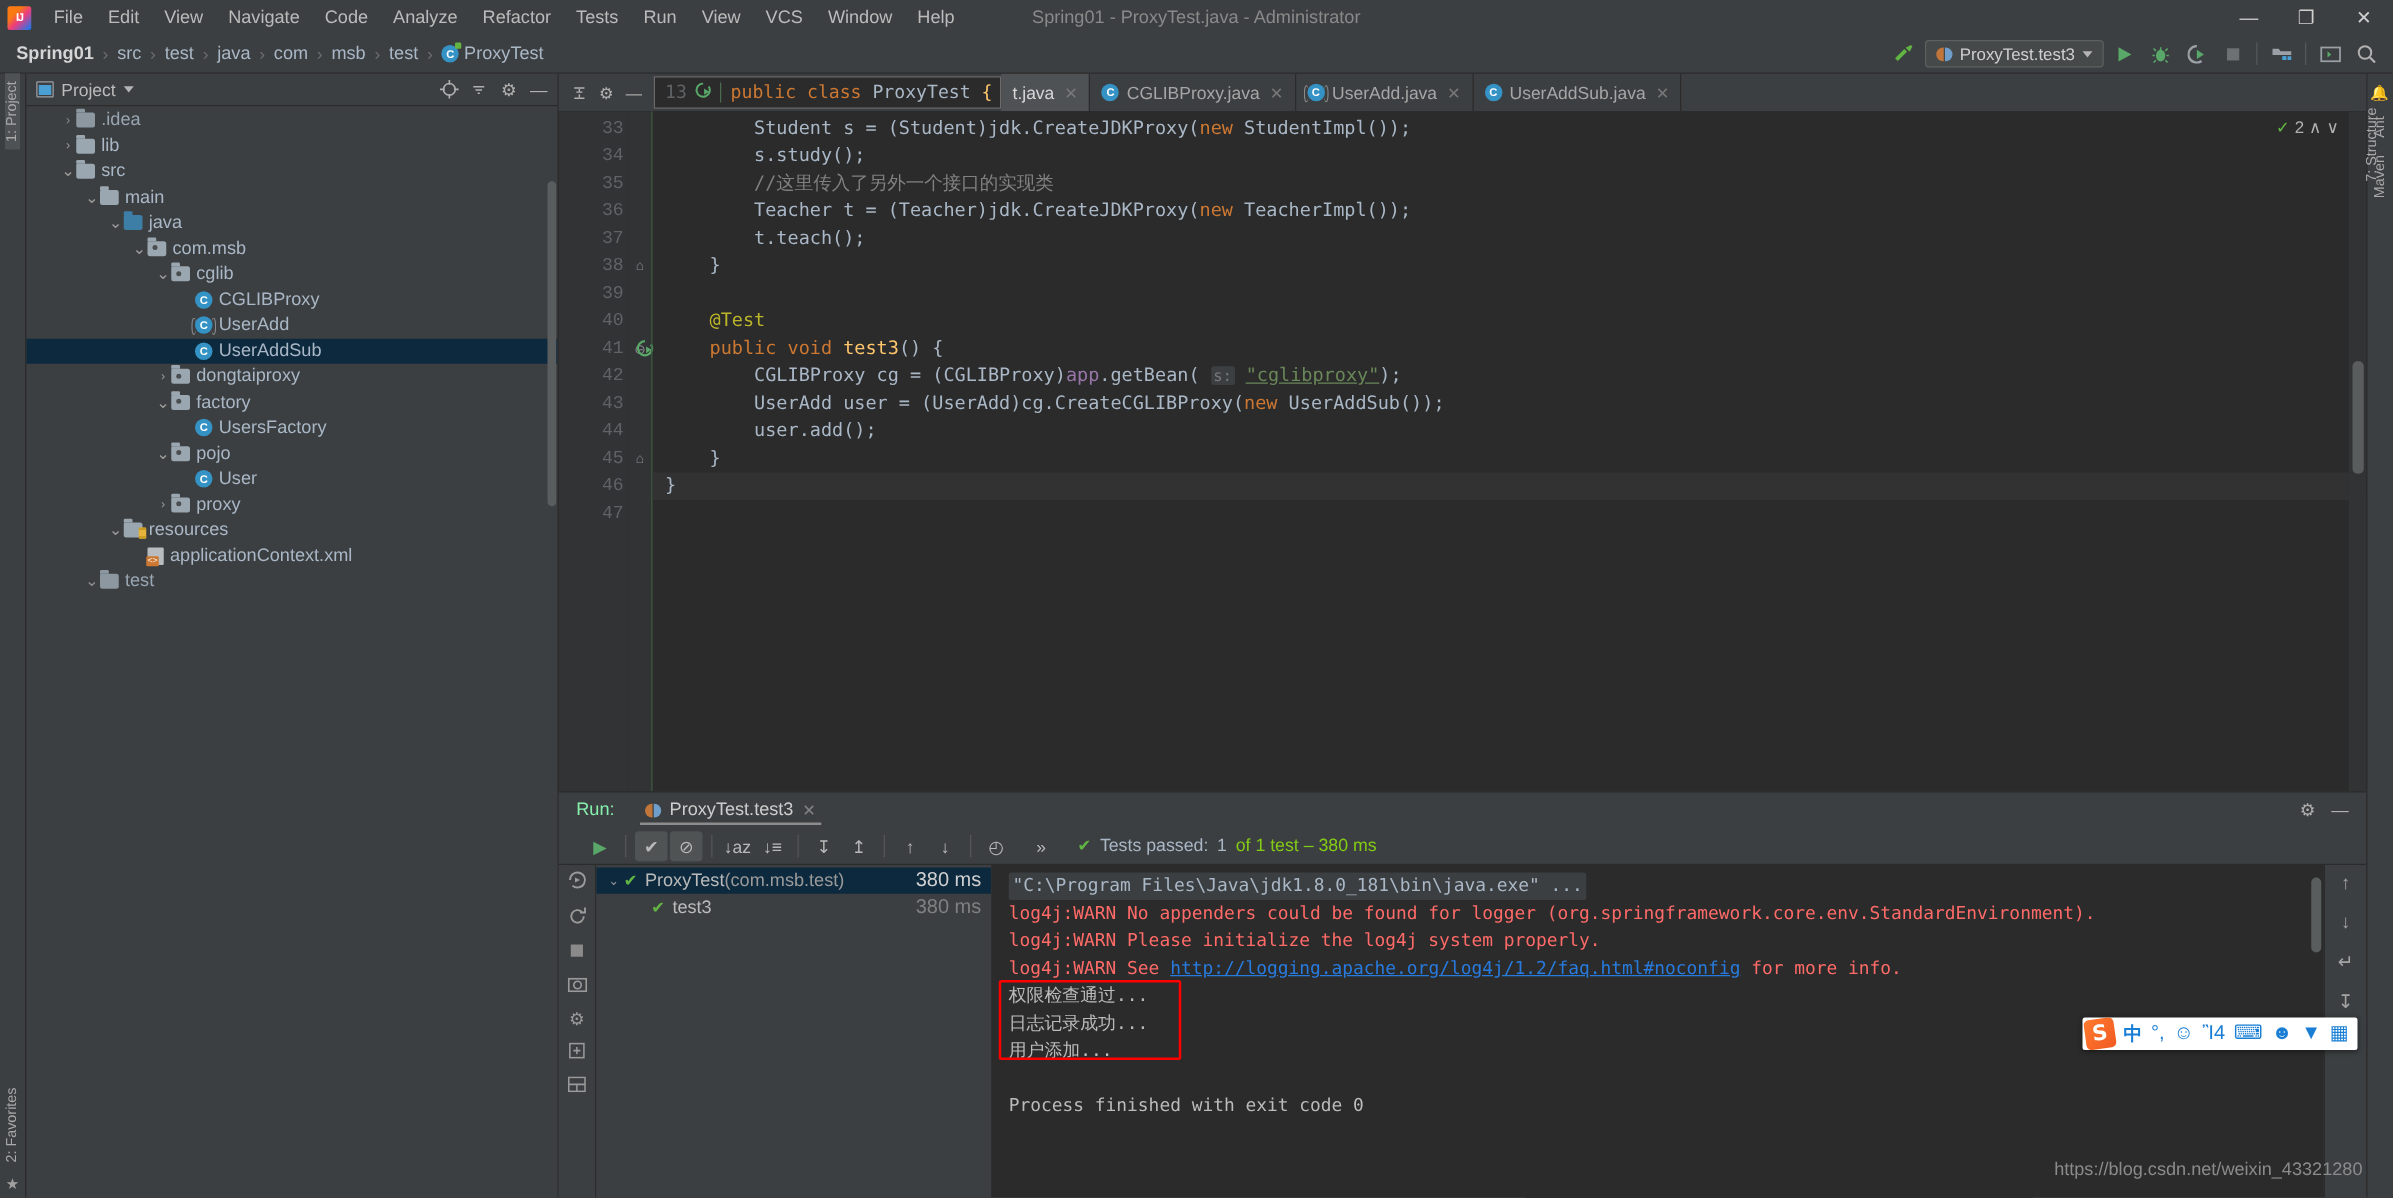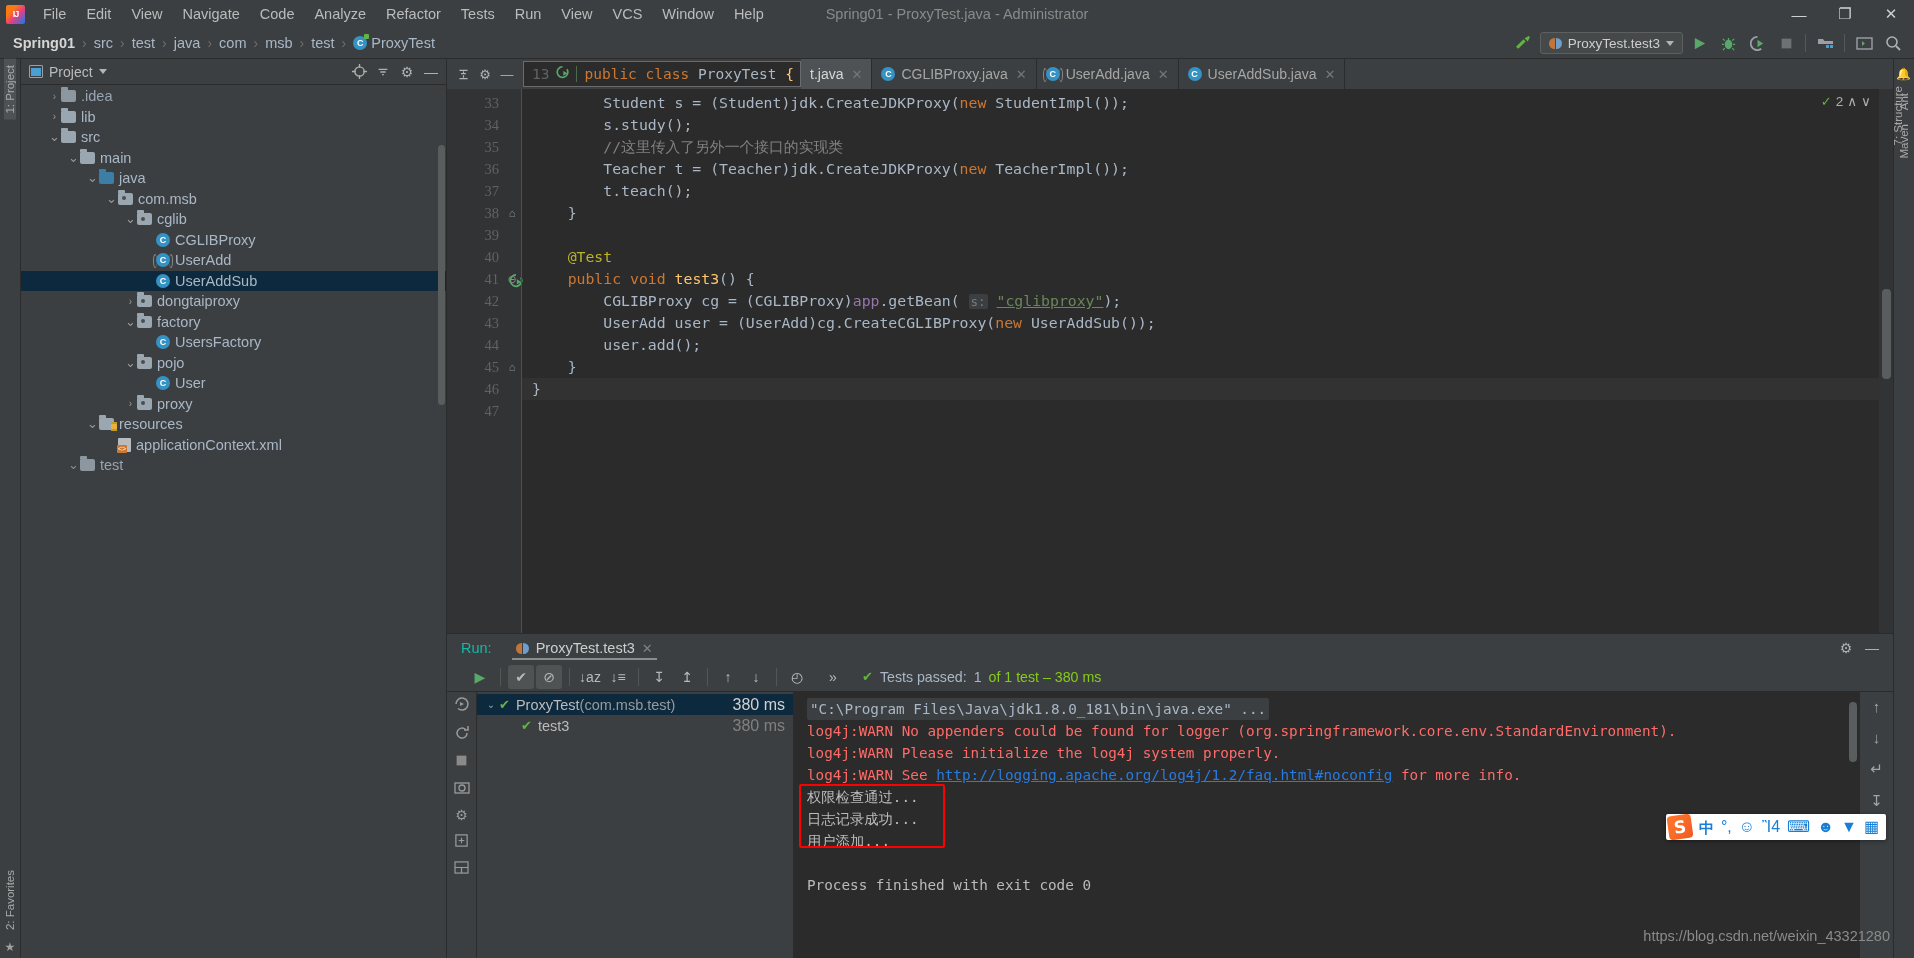--- a/index.html
+++ b/index.html
@@ -174,21 +174,21 @@
     display: flex; align-items: center; gap: 6px; padding: 0 9px; font-size: 14px;
     color: #a6a6a6; border-right: 1px solid #2b2b2b; white-space: nowrap; cursor: default;
   }
   .tab.active { background: #4e5254; color: #d7d7d7; }
   .tab .x { color: #777; font-size: 13px; margin-left: 2px; }
   .tab .jicon { margin-right: 0; }
 
   .code-wrap { flex: 1; display: flex; min-height: 0; position: relative; background: #2b2b2b; overflow:hidden;}
   .gutter {
     width: 56px; flex: 0 0 56px; background: #313335; text-align: right;
-    padding-top: 3px; font-family: Liberation Serif, serif; font-size: 14.5px;
+    padding-top: 3px; font-family: Liberation Mono, monospace; font-size: 14.5px;
     color: #606366; position: relative;
   }
   .gl { height: 22px; line-height: 22px; padding-right: 4px; position: relative; }
   .gl .rungut {
     position:absolute; right:-20px; top:4px; width:14px;height:14px;
   }
   .fold-col { width: 18px; flex: 0 0 18px; background:#313335; padding-top:3px;}
   .fold { height:22px; display:flex; align-items:center; justify-content:center; color:#888b8d; font-size:11px;}
   .code {
     flex: 1; font-family: "DejaVu Sans Mono", monospace; font-size: 14.8px;
@@ -210,21 +210,21 @@
   .rg-scroll { position:absolute; right:2px; top:200px; width:9px; height:90px; background:#5a5d5e; border-radius:4px;}
   .insp-widget {
     position: absolute; right: 22px; top: 4px; display: flex; align-items: center; gap: 4px;
     font-size: 13.5px; color: #b0b0b0;
   }
   .chk-green { color: #62b543; font-size: 13px; }
 
   
   .runpanel { height: 325px; flex: 0 0 325px; display: flex; flex-direction: column; background: #3c3f41; border-top: 1px solid #2b2b2b;}
   .run-tabbar { height: 28px; flex: 0 0 28px; display:flex; align-items:center; padding-left:14px; gap:0; position:relative;}
-  .run-label { font-size: 14.5px; color:#14b8a6; margin-right: 16px;}
+  .run-label { font-size: 14.5px; color:#86efac; margin-right: 16px;}
   .run-tab {
     display:flex; align-items:center; gap:7px; font-size:14.5px; color:#cdcdcd;
     padding: 0 8px; height:28px; position:relative;
   }
   .run-tab::after { content:""; position:absolute; left:4px; right:4px; bottom:2px; height:2.5px; background:#8c8c8c;}
   .jt-icon {
     width:13px;height:13px; flex:0 0 13px; position:relative;
   }
   .jt-icon::before {
     content:""; position:absolute; left:0; top:1px; width:6px;height:11px;

